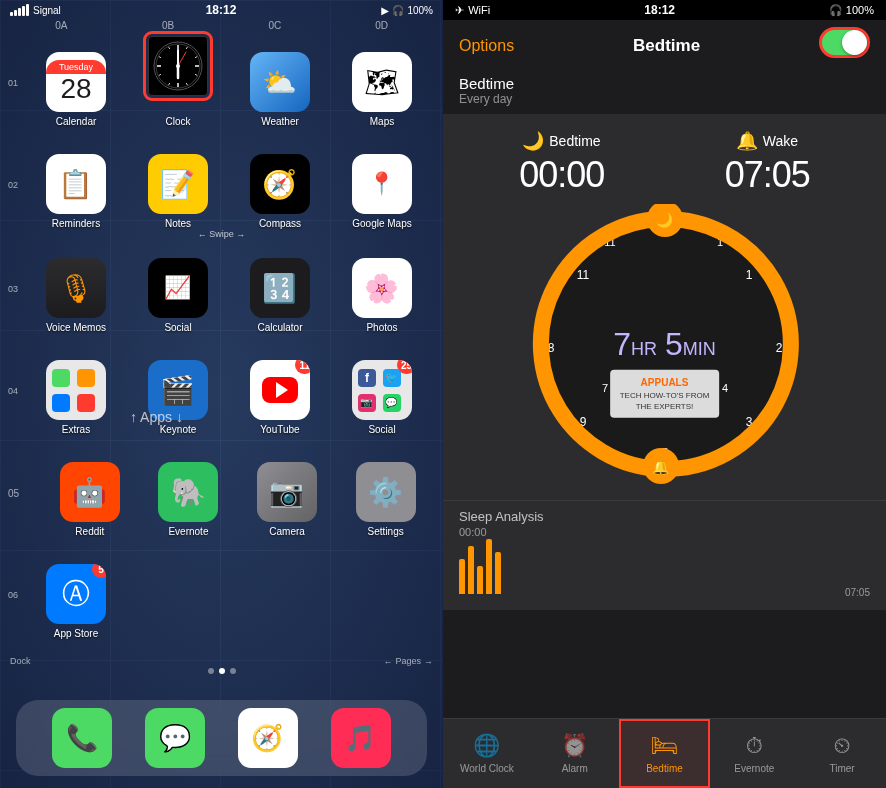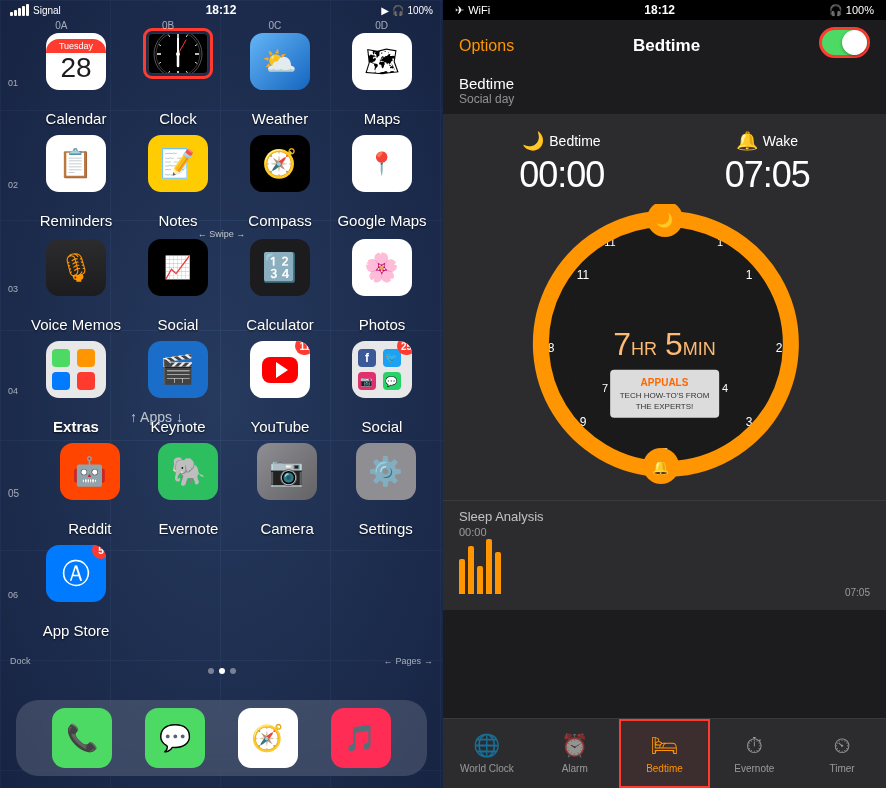--- a/index.html
+++ b/index.html
@@ -57,25 +57,24 @@
       display: flex;
       align-items: center;
       justify-content: center;
       margin-bottom: 4px;
       position: relative;
       font-size: 28px;
       overflow: hidden;
     }
 
     .app-label {
-      font-size: 15px;
+      font-size: 10px;
       color: white;
       text-align: right;
       text-shadow: 0 1px 2px rgba(0,0,0,0.8);
-      margin-top: 16px;
     }
 
     
     .badge {
       position: absolute;
       top: -4px;
       right: -4px;
       background: #ff3b30;
       color: white;
       border-radius: 10px;
@@ -256,21 +255,21 @@
       width: 280px;
       height: 280px;
     }
 
     
     .duration-label {
       position: absolute;
       top: 50%;
       left: 50%;
       transform: translate(-50%, -50%);
-      color: #fdba74;
+      color: #c4b5fd;
       font-size: 28px;
       font-weight: 300;
       text-align: right;
       white-space: nowrap;
     }
 
     .duration-hr { font-size: 32px; font-weight: 200; }
     .duration-hr-unit { font-size: 18px; font-weight: 300; }
     .duration-min { font-size: 32px; font-weight: 200; }
     .duration-min-unit { font-size: 18px; font-weight: 300; }
@@ -499,21 +498,21 @@
     <div class="app-cell" style="width:102px;">
       <div class="app-icon" style="background:white;">
         <span style="font-size:28px;">🌸</span>
       </div>
       <span class="app-label">Photos</span>
     </div>
   </div>
 
   <div style="position:relative;z-index:5;display:flex;align-items:center;padding:0 8px;margin-bottom:2px;">
     <div style="width:15px;color:rgba(255,255,255,0.6);font-size:9px;margin-right:2px;">04</div>
-    <div class="app-cell" style="width:102px;font-weight:bold;">
+    <div class="app-cell" style="width:102px;">
       <div class="app-icon" style="background:#e8e8e8;display:grid;grid-template-columns:1fr 1fr;gap:2px;padding:6px;border-radius:13px;">
         <div style="background:#4cd964;border-radius:4px;width:18px;height:18px;"></div>
         <div style="background:#ff9500;border-radius:4px;width:18px;height:18px;"></div>
         <div style="background:#007aff;border-radius:4px;width:18px;height:18px;"></div>
         <div style="background:#ff3b30;border-radius:4px;width:18px;height:18px;"></div>
       </div>
       <span class="app-label">Extras</span>
     </div>
     <div class="app-cell" style="width:102px;">
       <div class="app-icon icon-keynote">
@@ -638,21 +637,21 @@
     <span class="nav-title">Bedtime</span>
     <div class="toggle-container">
 
       <div style="width:51px;height:31px;"></div>
     </div>
   </div>
 
   <div class="bedtime-row" style="position:relative;">
     <div class="bedtime-info">
       <span class="bedtime-title">Bedtime</span>
-      <span class="bedtime-subtitle">Social day</span>
+      <span class="bedtime-subtitle">Every day</span>
     </div>
     <div style="position:absolute;right:16px;top:-42px;">
       <div class="toggle">
         <div class="toggle-knob"></div>
       </div>
     </div>
   </div>
 
   <div class="clock-area">
 

